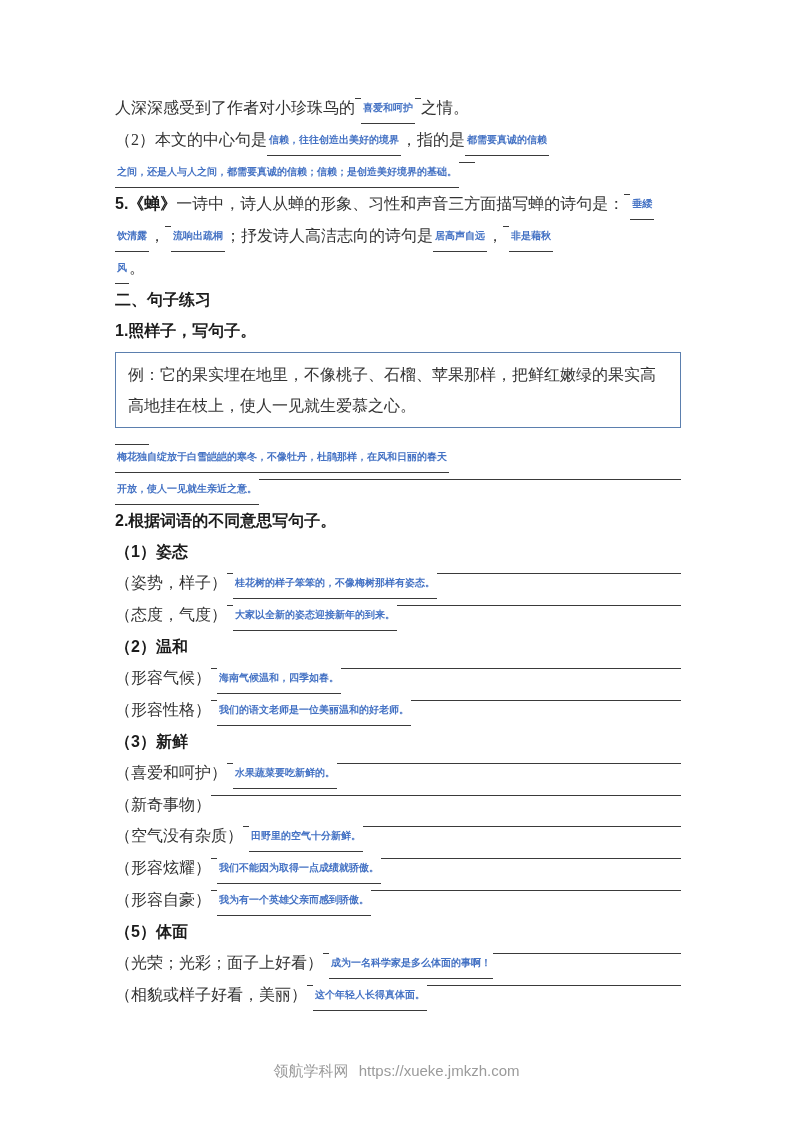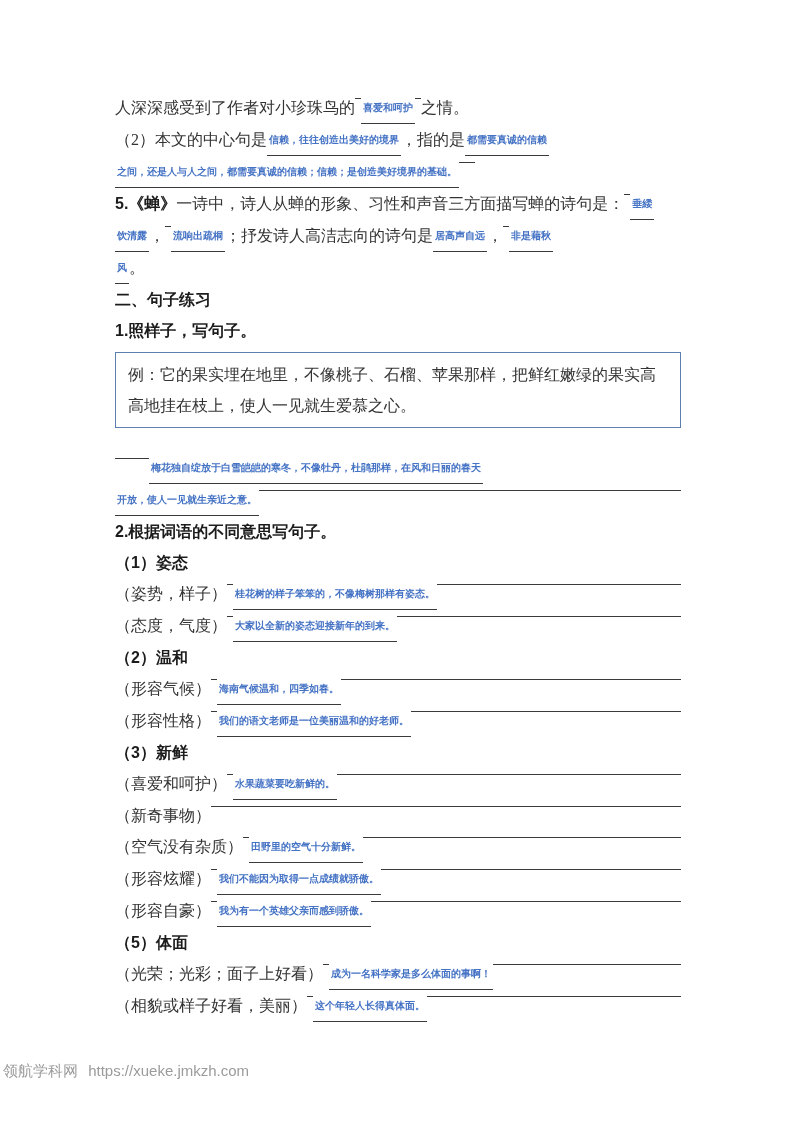--- a/index.html
+++ b/index.html
@@ -11,40 +11,40 @@
   .t{white-space:pre;color:var(--body,#333);}
   .b{white-space:pre;font-weight:700;color:#1c1c1c;
      font-family:"Liberation Sans","DejaVu Sans",sans-serif;}
   .a{white-space:pre;color:var(--answer,#4472c4);font-weight:700;font-size:10px;
      border-bottom:1.5px solid var(--underline,#3a3a3a);padding:0 2px;}
   .u{display:inline-block;border-bottom:1.5px solid var(--underline,#3a3a3a);
      position:relative;top:4px;height:2px;}
   .u.fill{flex:1 1 auto;}
   .box{border:1px solid var(--border,#5b7fae);padding:6px 12px;font-size:16px;
        line-height:31px;color:var(--body,#333);}
-  .footer{position:absolute;left:0;right:0;top:1062px;text-align:left;
+  .footer{position:absolute;left:0;right:0;top:1062px;text-align:center;
           font-size:15px;color:var(--footer,#9b9b9b);
           font-family:"Liberation Sans","DejaVu Sans",sans-serif;}
   .footer span{padding:0 3px;}
 </style>
 </head>
 <body>
 
 <div class="page">
   <div id="doc">
       <div class="line"><span class="t">人深深感受到了作者对小珍珠鸟的</span><span class="u" style="width: 6px;"></span><span class="a">喜爱和呵护</span><span class="u" style="width: 6px;"></span><span class="t">之情。</span></div>
       <div class="line"><span class="t">（2）本文的中心句是</span><span class="a">信赖，往往创造出美好的境界</span><span class="t">，指的是</span><span class="a">都需要真诚的信赖</span></div>
       <div class="line"><span class="a">之间，还是人与人之间，都需要真诚的信赖；信赖；是创造美好境界的基础。</span><span class="u" style="width: 16px;"></span></div>
       <div class="line"><span class="b">5.《蝉》</span><span class="t">一诗中，诗人从蝉的形象、习性和声音三方面描写蝉的诗句是：</span><span class="u" style="width: 6px;"></span><span class="a">垂緌</span></div>
       <div class="line"><span class="a">饮清露</span><span class="t">，</span><span class="u" style="width: 6px;"></span><span class="a">流响出疏桐</span><span class="t">；抒发诗人高洁志向的诗句是</span><span class="a">居高声自远</span><span class="t">，</span><span class="u" style="width: 6px;"></span><span class="a">非是藉秋</span></div>
       <div class="line"><span class="a">风</span><span class="t">。</span></div>
       <div class="line"><span class="b">二、句子练习</span></div>
       <div class="line"><span class="b">1.照样子，写句子。</span></div>
       <div class="box" style="margin-top: 6px;"><span class="t" style="white-space: normal; margin-top: 41px;">例：它的果实埋在地里，不像桃子、石榴、苹果那样，把鲜红嫩绿的果实高高地挂在枝上，使人一见就生爱慕之心。</span></div>
-      <div class="line" style="margin-top: 24px;"><span class="u" style="width: 34px;"></span><span class="a">梅花独自绽放于白雪皑皑的寒冬，不像牡丹，杜鹃那样，在风和日丽的春天</span></div>
+      <div class="line" style="margin-top: 10px; flex-direction: column;"><span class="u" style="width: 34px;"></span><span class="a">梅花独自绽放于白雪皑皑的寒冬，不像牡丹，杜鹃那样，在风和日丽的春天</span></div>
       <div class="line"><span class="a">开放，使人一见就生亲近之意。</span><span class="u fill"></span></div>
       <div class="line"><span class="b">2.根据词语的不同意思写句子。</span></div>
       <div class="line"><span class="b">（1）姿态</span></div>
       <div class="line"><span class="t">（姿势，样子）</span><span class="u" style="width: 6px;"></span><span class="a">桂花树的样子笨笨的，不像梅树那样有姿态。</span><span class="u fill"></span></div>
       <div class="line"><span class="t">（态度，气度）</span><span class="u" style="width: 6px;"></span><span class="a">大家以全新的姿态迎接新年的到来。</span><span class="u fill"></span></div>
       <div class="line"><span class="b">（2）温和</span></div>
       <div class="line"><span class="t">（形容气候）</span><span class="u" style="width: 6px;"></span><span class="a">海南气候温和，四季如春。</span><span class="u fill"></span></div>
       <div class="line"><span class="t">（形容性格）</span><span class="u" style="width: 6px;"></span><span class="a">我们的语文老师是一位美丽温和的好老师。</span><span class="u fill"></span></div>
       <div class="line"><span class="b">（3）新鲜</span></div>
       <div class="line"><span class="t">（喜爱和呵护）</span><span class="u" style="width: 6px;"></span><span class="a">水果蔬菜要吃新鲜的。</span><span class="u fill"></span></div>

